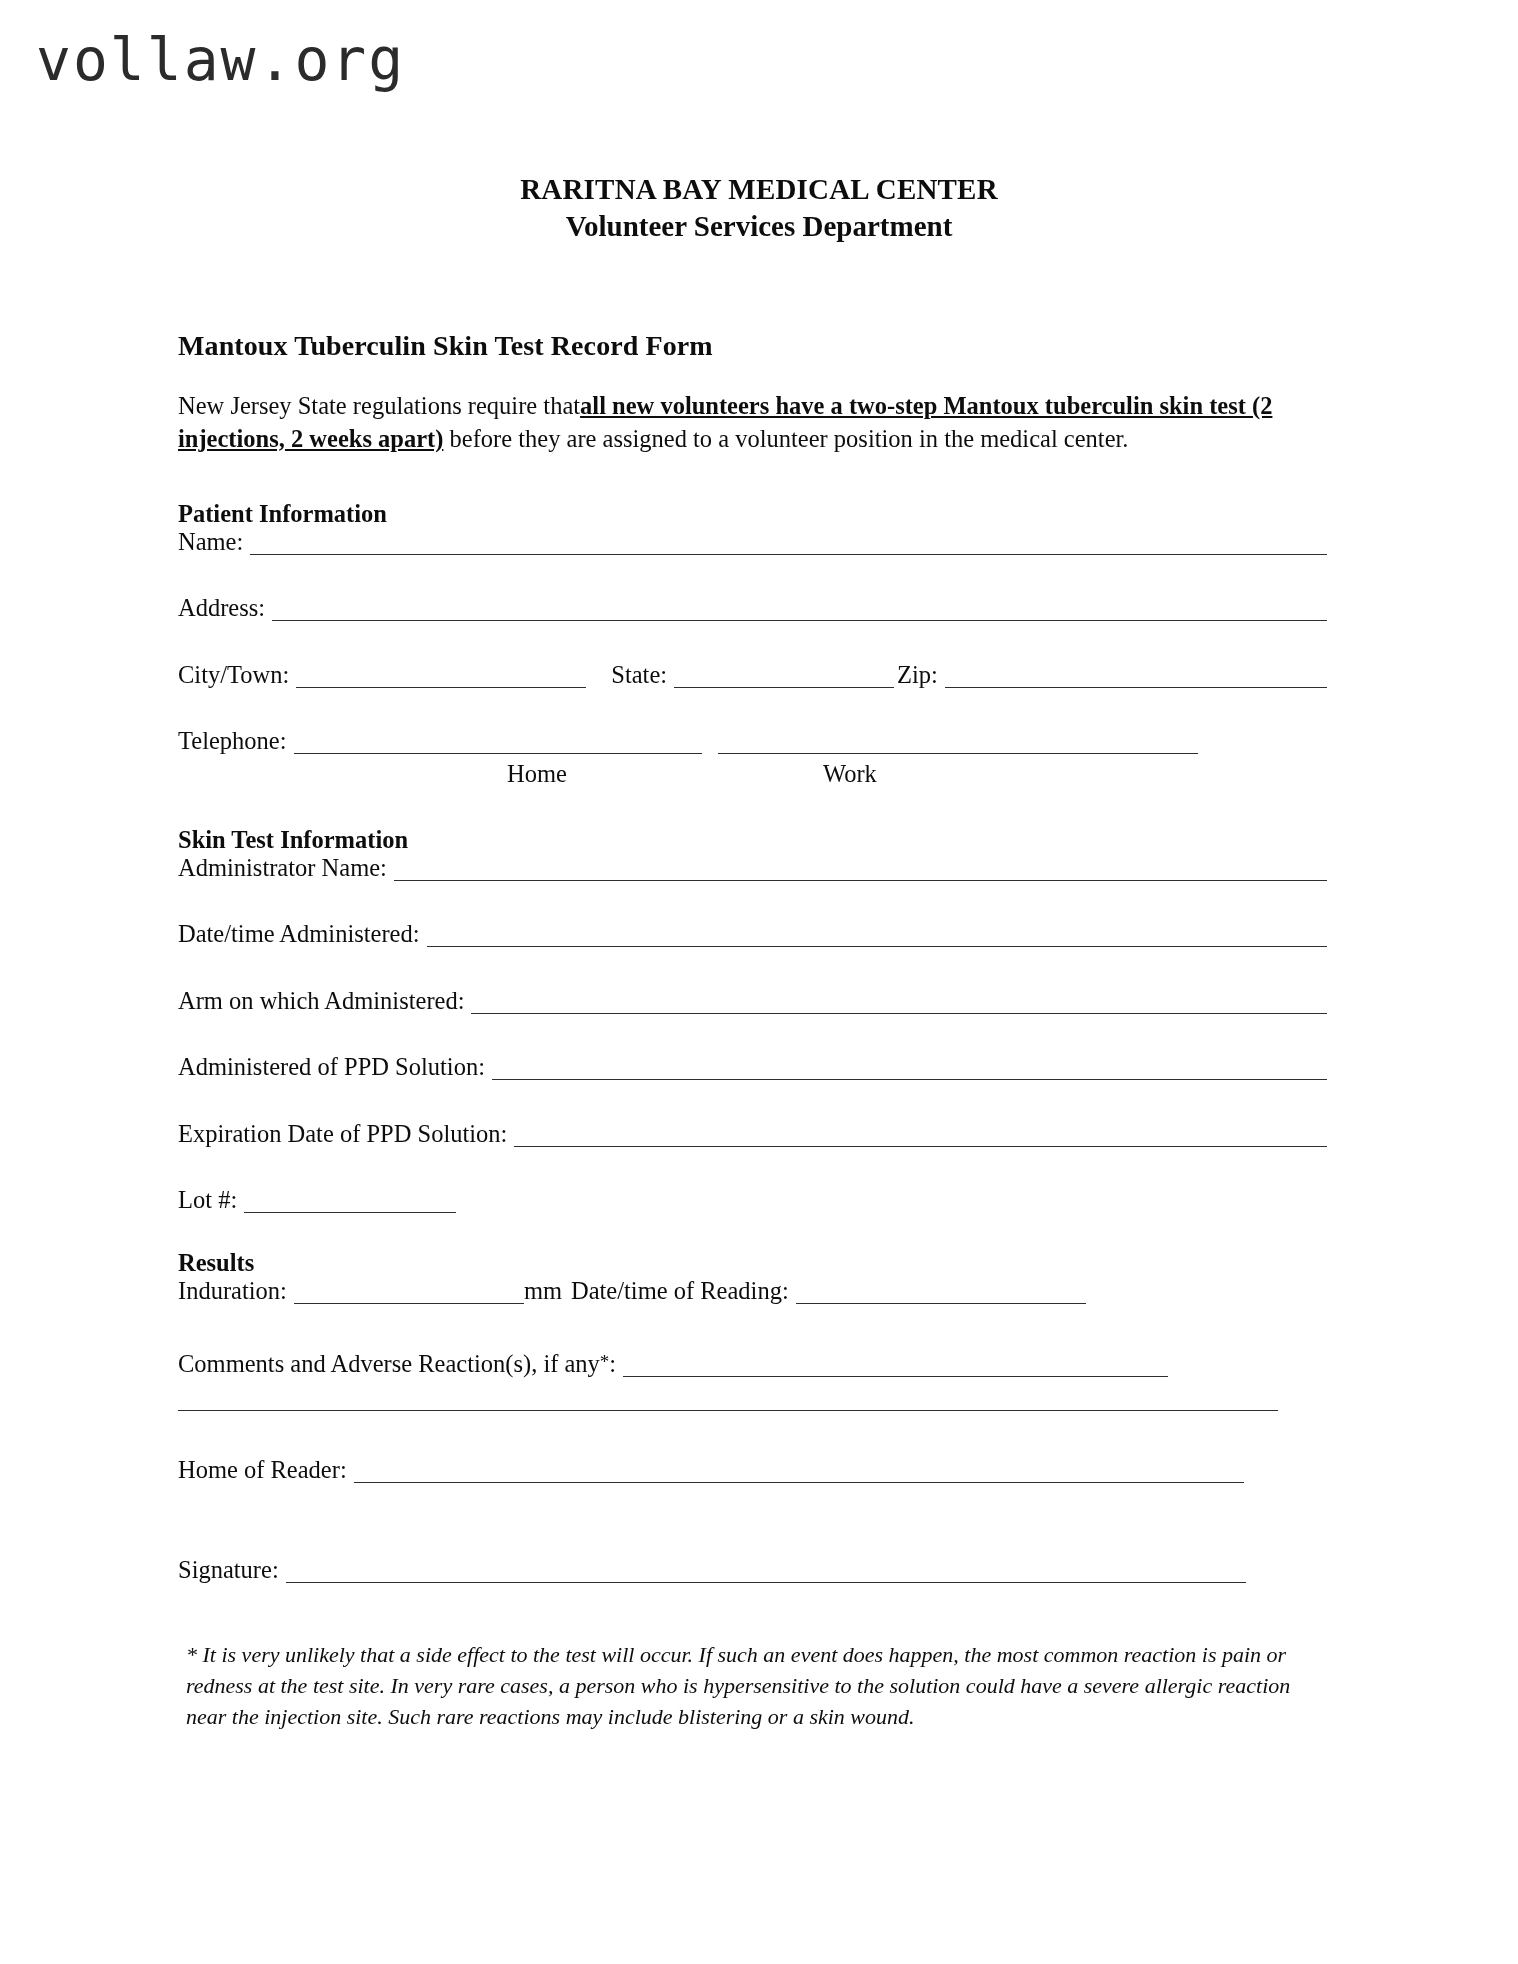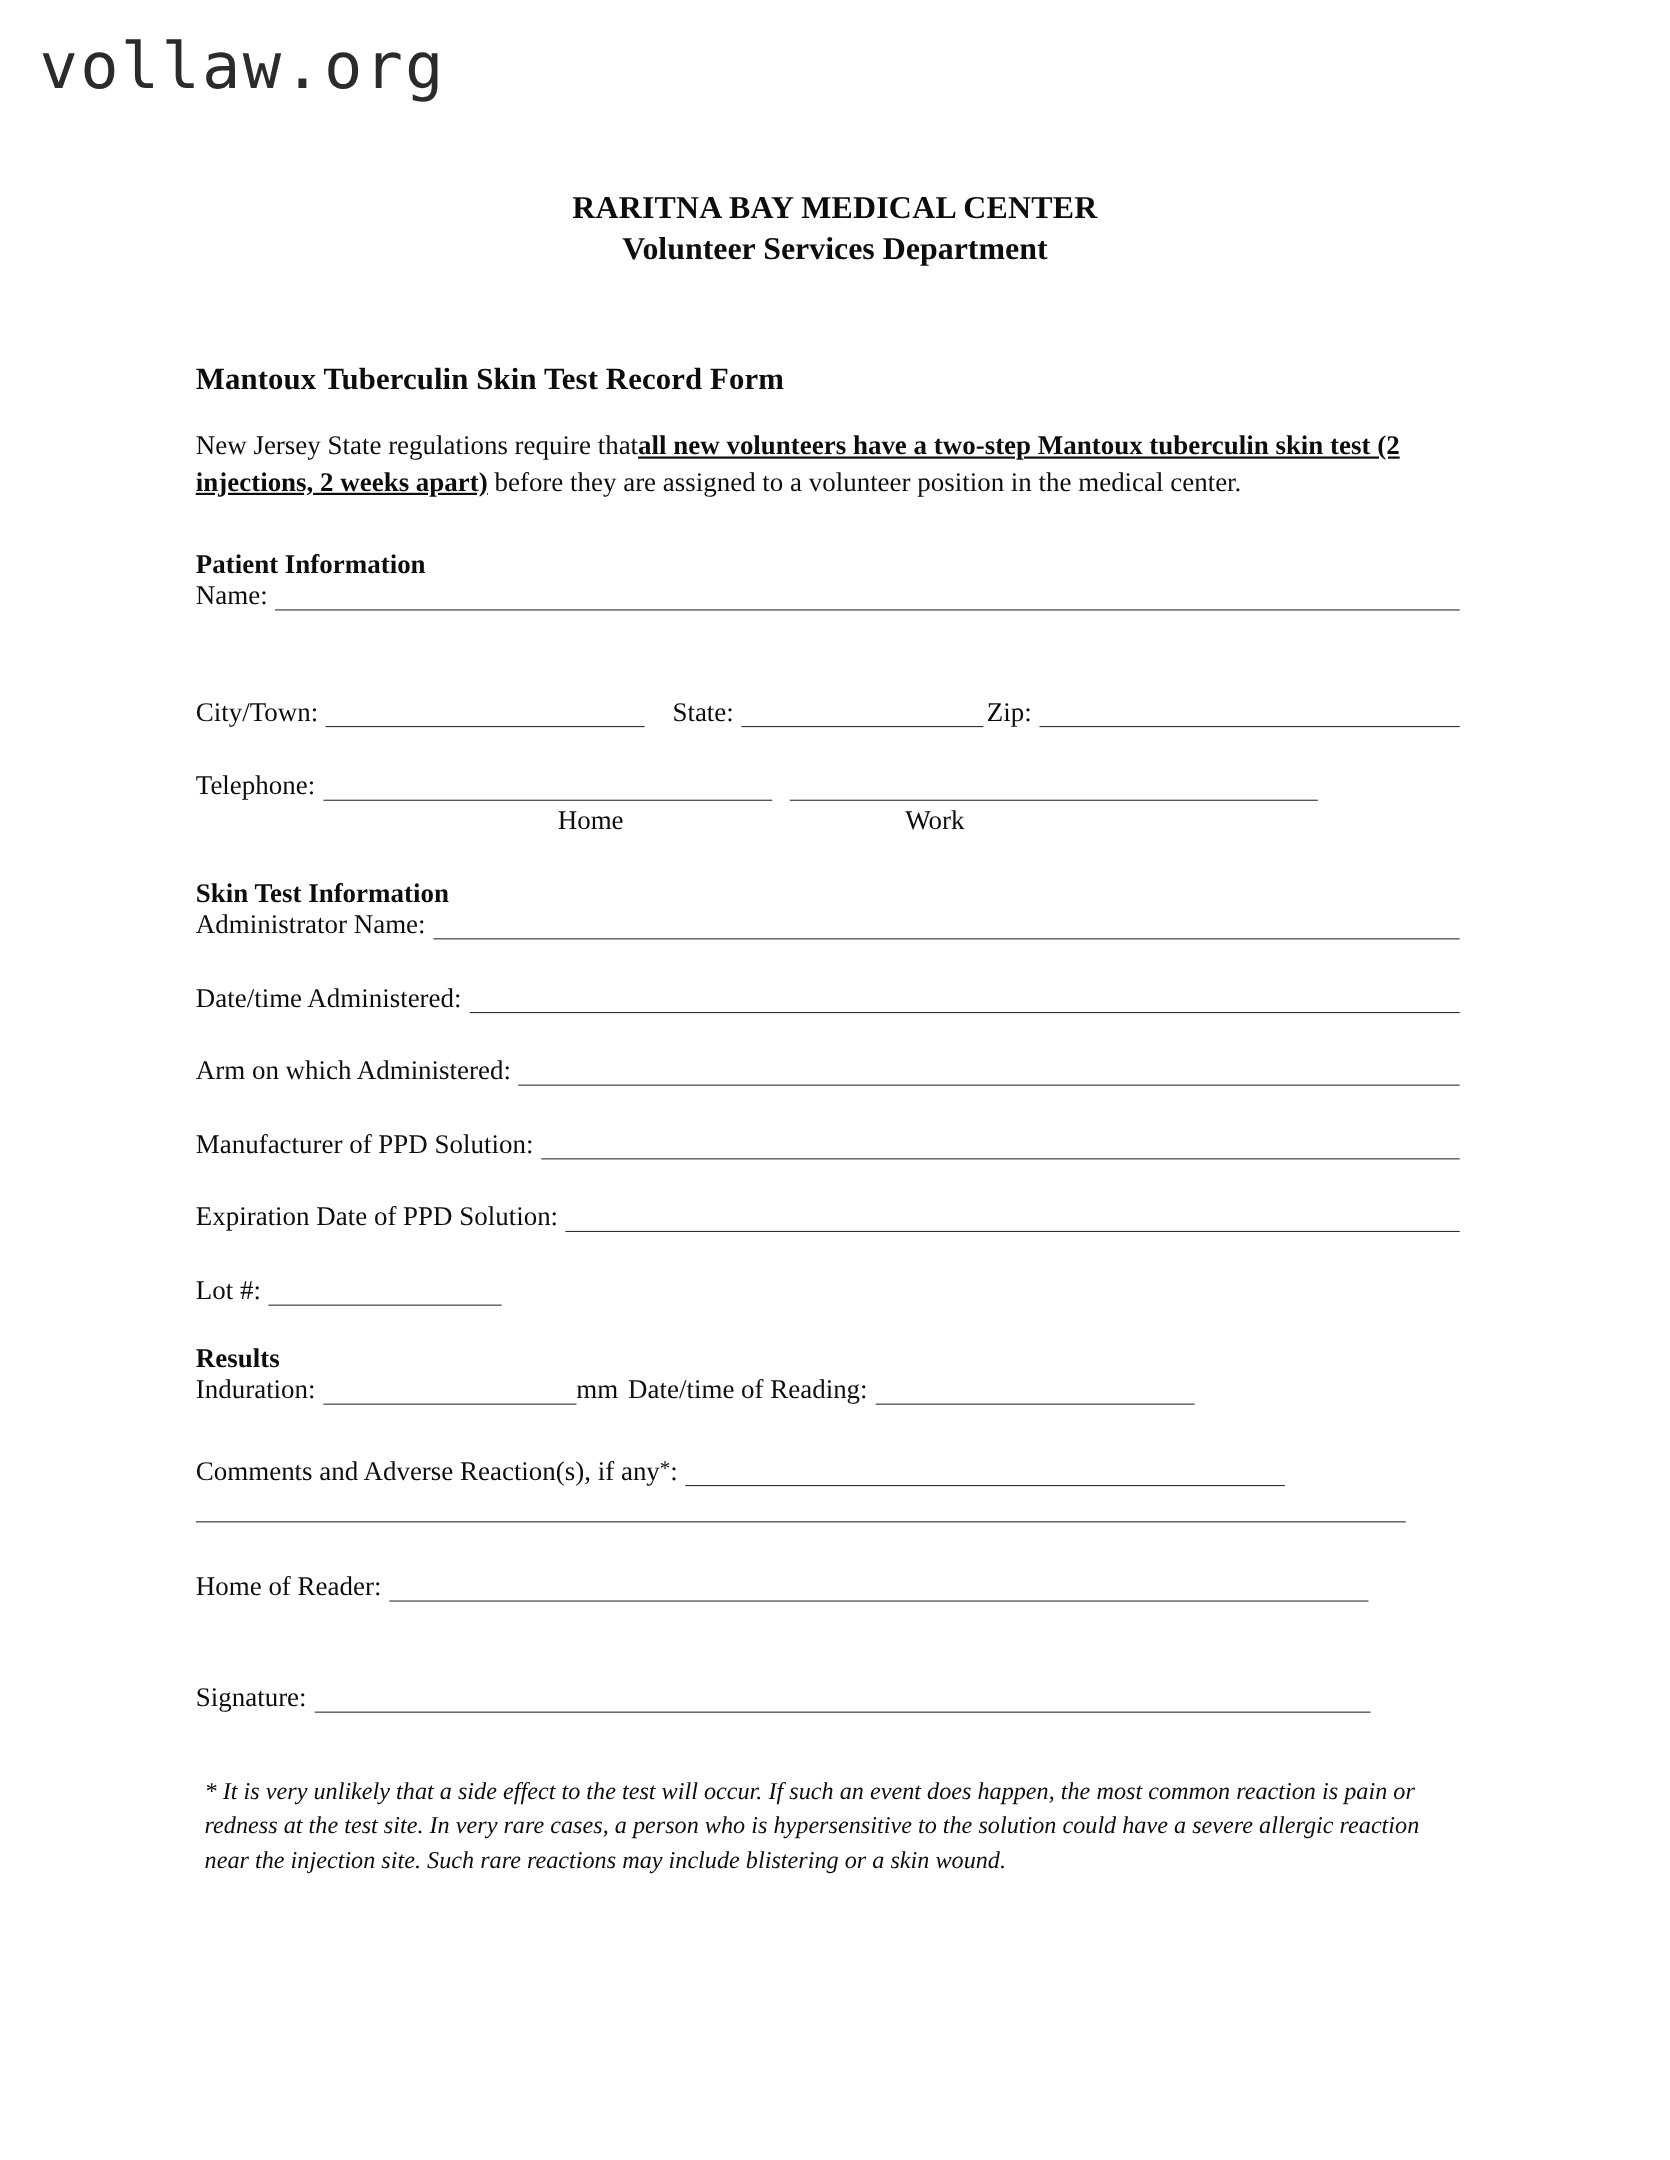--- a/index.html
+++ b/index.html
@@ -172,20 +172,24 @@
 
     <div class="section-head">Patient Information</div>
 
     <div class="field-row">
       <span class="field-label">Name:</span>
       <span class="rule grow"></span>
     </div>
 
     <div class="gap-md"></div>
 
+    <div class="field-row">
+      <span class="field-label">Address:</span>
+      <span class="rule grow"></span>
+    </div>
 
     <div class="gap-md"></div>
 
     <div class="field-row">
       <span class="field-label">City/Town:</span>
       <span class="rule" style="width:290px"></span>
       <span class="field-label" style="margin-left:22px">State:</span>
       <span class="rule" style="width:220px"></span>
       <span class="field-label" style="">Zip:</span>
       <span class="rule grow"></span>
@@ -223,21 +227,21 @@
     <div class="gap-md"></div>
 
     <div class="field-row">
       <span class="field-label">Arm on which Administered:</span>
       <span class="rule grow"></span>
     </div>
 
     <div class="gap-md"></div>
 
     <div class="field-row">
-      <span class="field-label">Manufacturer of PPD Solution:</span>
+      <span class="field-label">Administered of PPD Solution:</span>
       <span class="rule grow"></span>
     </div>
 
     <div class="gap-md"></div>
 
     <div class="field-row">
       <span class="field-label">Expiration Date of PPD Solution:</span>
       <span class="rule grow"></span>
     </div>
 

